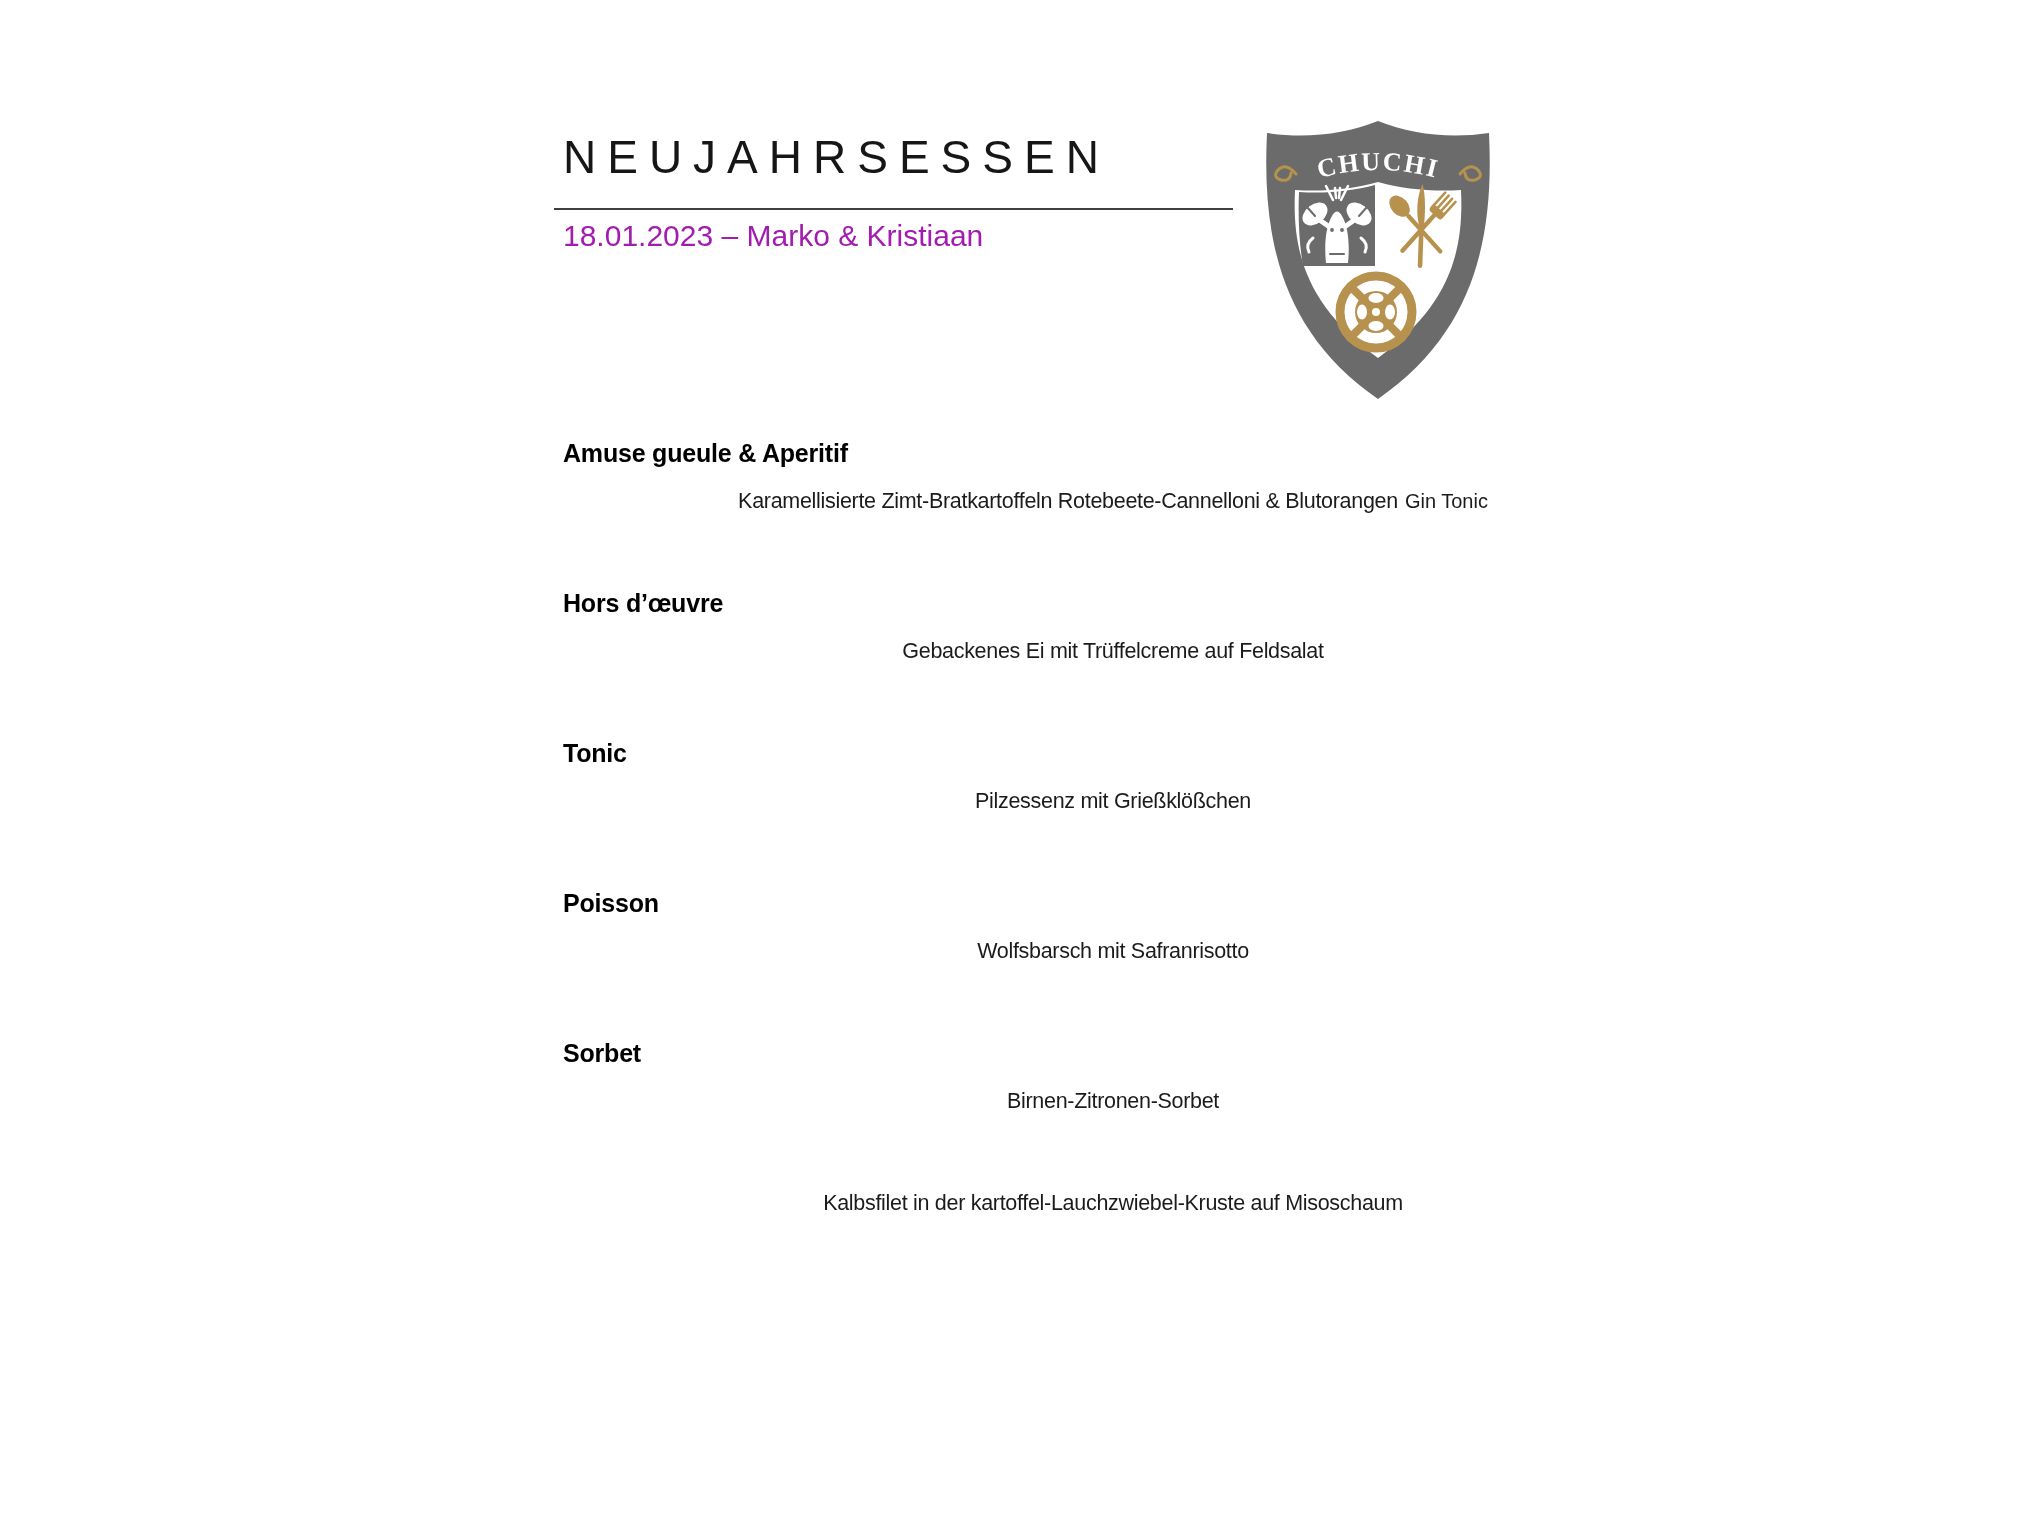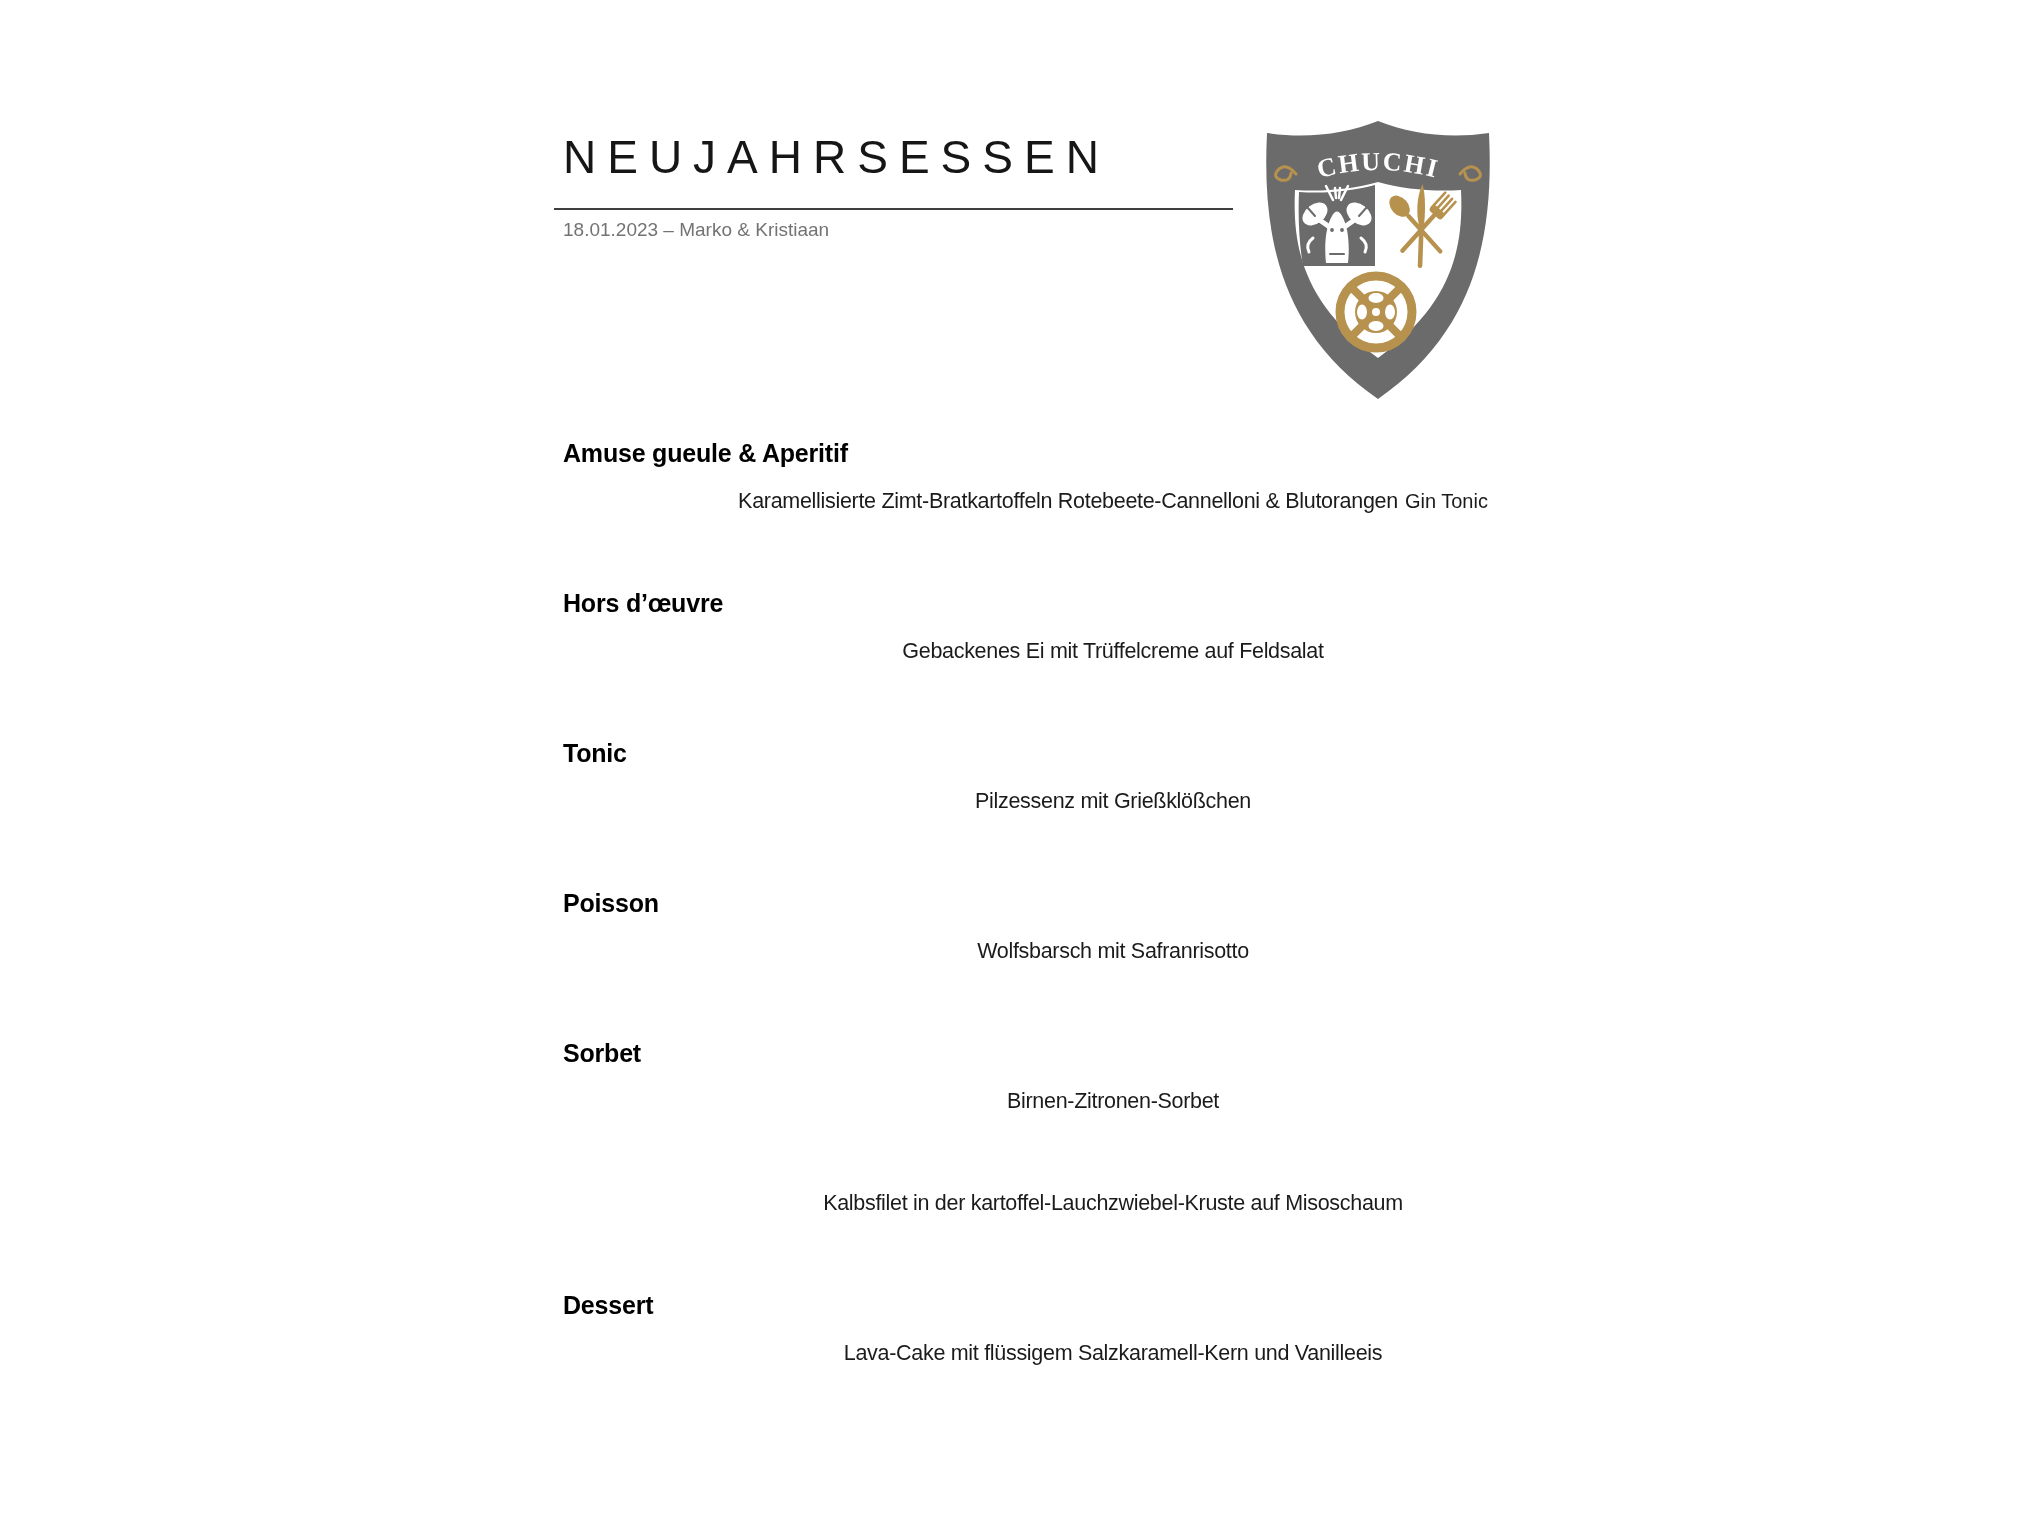--- a/index.html
+++ b/index.html
@@ -20,22 +20,22 @@
     white-space:nowrap;
   }
   .title-rule{
     position:absolute;left:554px;top:208px;
     width:679px;height:0;
     border-top:2px solid #3f3f3f;
   }
   .date-line{
     position:absolute;left:563px;top:219px;
     margin:0;
-    font-size:19px;
-    color:#737373;
+    font-size:30px;
+    color:#a21caf;
     white-space:nowrap;
   }
   .crest{
     position:absolute;left:1263px;top:118px;
     width:230px;height:286px;
   }
   .menu{
     position:absolute;left:563px;top:440px;width:1100px;
   }
   .course{margin:0 0 76px 0;}
@@ -180,19 +180,15 @@
 
     <div class="course">
       <h3 class="course-heading">Sorbet</h3>
       <p class="course-dish"><span>Birnen-Zitronen-Sorbet</span></p>
     </div>
 
     <div class="course">
       <p class="course-dish"><span>Kalbsfilet in der kartoffel-Lauchzwiebel-Kruste auf Misoschaum</span></p>
     </div>
 
-    <div class="course">
-      <h3 class="course-heading">Dessert</h3>
-      <p class="course-dish"><span>Lava-Cake mit flüssigem Salzkaramell-Kern und Vanilleeis</span></p>
-    </div>
 
   </div>
 </div>
 
 </body></html>

